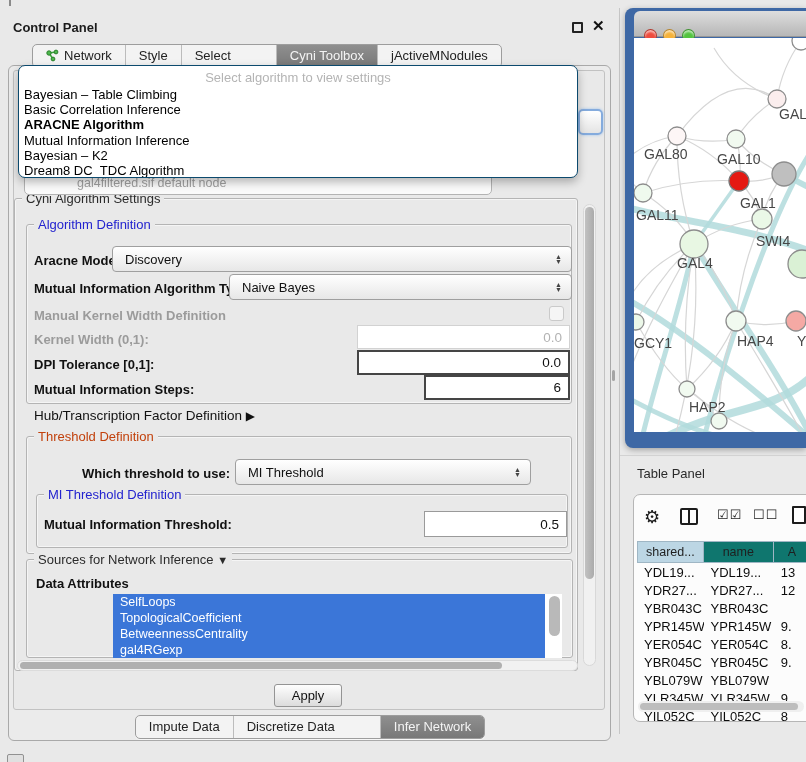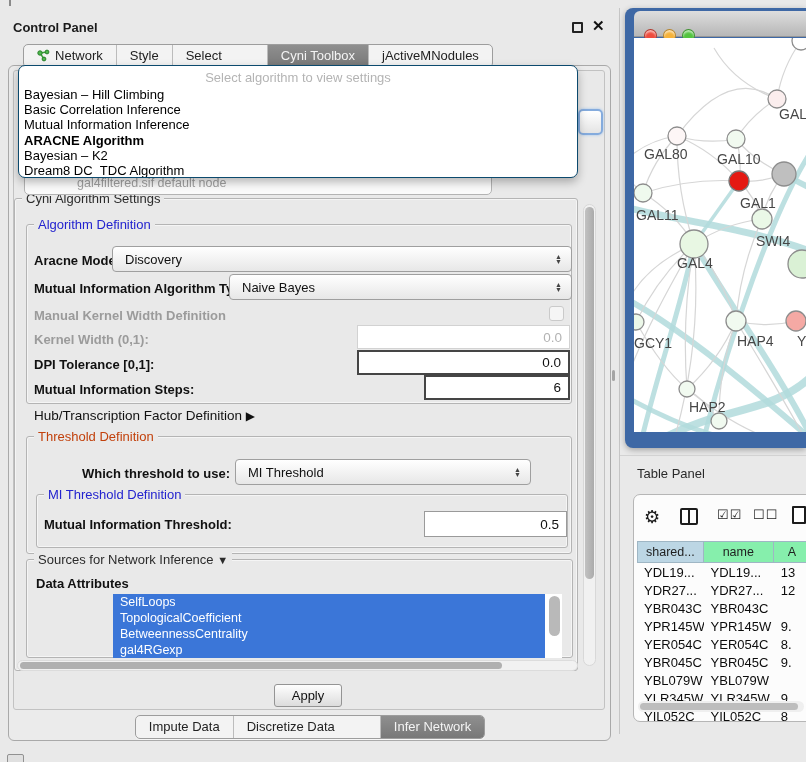--- a/index.html
+++ b/index.html
@@ -7,21 +7,21 @@
   #root { position:relative; width:806px; height:762px; background:#e9e9e9; overflow:hidden; }
   .abs { position:absolute; }
 
   
   .cp-window { left:0; top:8px; width:620px; height:726px; background:#e9e9e9; border-right:1px solid #c6c6c6; }
   .cp-title { left:13px; top:12px; font-size:13px; color:#1b1b1b;font-weight:bold; }
   .win-float { left:572px; top:14px; width:11px; height:11px; border:2px solid #222; border-radius:1px; }
   .win-close { left:592px; top:9px; font-size:15px; font-weight:bold; color:#111; }
 
   
-  .tabbar { left:0; top:36px; width:516px; display:flex; justify-content:center; }
+  .tabbar { left:9px; top:36px; width:516px; display:flex; justify-content:center; }
   .seg { display:inline-flex; border:1px solid #9d9d9d; border-radius:5px; overflow:hidden; background:#f3f3f3; box-shadow:0 1px 0 rgba(255,255,255,.6); }
   .seg > div { padding:3px 13px 4px; font-size:13px; color:#222; border-left:1px solid #bcbcbc; display:flex; align-items:center; gap:5px; white-space:nowrap; }
   .seg > div:first-child { border-left:none; }
   .seg > div.sel { background:linear-gradient(#8f8f8f,#787878); color:#f4f4f4;margin-left:32px; }
 
   .cp-outer { left:8px; top:57px; width:603px; height:676px; border:1px solid #a9a9a9; border-radius:6px; background:#ebebeb; }
   .cp-inner { left:13px; top:62px; width:592px; height:640px; border:1px solid #c2c2c2; border-radius:3px; background:#e9e9e9; }
 
   
   .grp { position:absolute; border:1px solid #b4b4b4; border-radius:3px; box-shadow:inset 0 0 0 1px rgba(255,255,255,.55); }
@@ -79,21 +79,21 @@
   .tp-title { left:637px; top:466px; font-size:13px; color:#2a2a2a; }
   .tp-card { left:633px; top:494px; width:177px; height:228px; background:#fcfcfc; border:1px solid #b6b6b6; border-radius:7px 0 0 7px; overflow:hidden; }
   .tp-toolbar { position:absolute; left:0; top:10px; width:177px; height:28px; }
   .gear { position:absolute; left:10px; top:1px; font-size:18px; color:#1c1c1c; }
   .colicon { position:absolute; left:46px; top:3px; width:18px; height:17px; border:2px solid #1c1c1c; border-radius:2px; }
   .colicon::after { content:""; position:absolute; left:6px; top:0; width:2px; height:13px; background:#1c1c1c; }
   .checks { position:absolute; top:2px; font-size:13px; color:#1c1c1c; letter-spacing:1px; }
   .docicon { position:absolute; left:158px; top:1px; width:14px; height:18px; border:2px solid #1c1c1c; border-radius:1px; background:#fff; }
   .tbl { position:absolute; left:3px; top:46px; width:174px; }
   .tbl-head { display:flex; }
-  .th { background:#86efac; border:1px solid #9fb6c4; border-left:none; height:22px; font-size:12.5px; color:#1f1f1f; display:flex; align-items:center; justify-content:center; }
+  .th { background:#0f766e; border:1px solid #9fb6c4; border-left:none; height:22px; font-size:12.5px; color:#1f1f1f; display:flex; align-items:center; justify-content:center; }
   .th:first-child { border-left:1px solid #9fb6c4; background:#bcd6e4; }
   .trow { display:flex; height:18px; align-items:center; }
   .td { font-size:13px; color:#0c0c0c; padding-left:7px; overflow:hidden; white-space:nowrap; }
   .tp-hsb { position:absolute; left:4px; top:206px; width:166px; height:11px; background:#efefef; border-radius:6px; }
   .tp-hsb-thumb { position:absolute; left:2px; top:2px; width:158px; height:7px; background:#bdbdbd; border-radius:5px; }
   .net-label { font-family:"Liberation Sans", sans-serif; font-size:14px; fill:#474747; }
   .top-tick { left:9px; top:0; width:2px; height:6px; background:#8a8a8a; }
 </style>
 </head>
 <body>
@@ -137,24 +137,24 @@
     <div class="abs cp-inner"></div>
 
     <div class="abs hidden-combo">
       <span>gal4filtered.sif default node</span>
     </div>
     <div class="abs focus-frag"></div>
 
     <div class="abs popup">
       <div class="prompt">Select algorithm to view settings</div>
       <div>
-          <div class="algo-item">Bayesian – Hill Climbing</div>
+          <div class="algo-item">Bayesian – Table Climbing</div>
           <div class="algo-item">Basic Correlation Inference</div>
+          <div class="algo-item sel">ARACNE Algorithm</div>
           <div class="algo-item">Mutual Information Inference</div>
-          <div class="algo-item sel">ARACNE Algorithm</div>
           <div class="algo-item">Bayesian – K2</div>
           <div class="algo-item">Dream8 DC_TDC Algorithm</div>
         </div>
     </div>
 
     <div class="grp" style="left:14px; top:190px; width:564px; height:473px;">
       <span class="grp-label">Cyni Algorithm Settings</span>
     </div>
 
     <div class="grp" style="left:26px; top:216px; width:546px; height:180px;">

